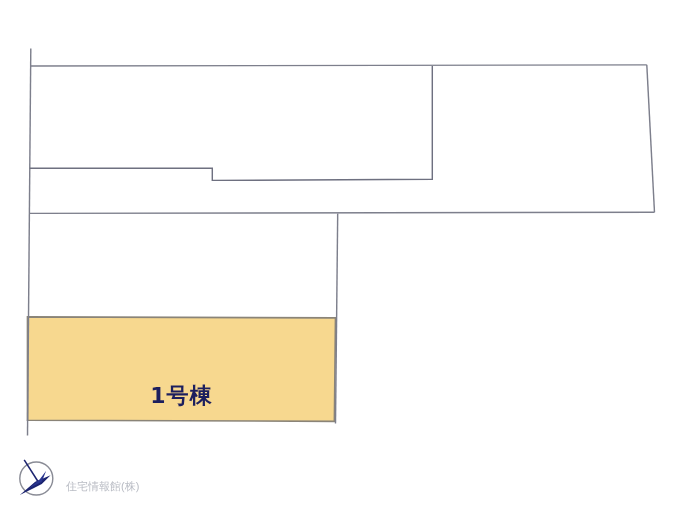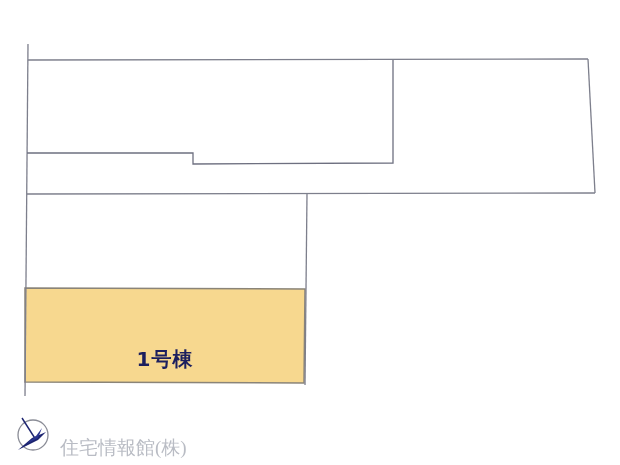--- a/index.html
+++ b/index.html
@@ -1,20 +1,20 @@
 <!DOCTYPE html>
 <html><head>
 <meta charset="utf-8">
 <style>
   html, body { margin:0; padding:0; background:#ffffff; }
   body { width:620px; height:465px; position:relative; overflow:hidden; font-family:"Liberation Sans", sans-serif; }
   #plan { position:absolute; left:0; top:0; }
   .lot-label { position:absolute; left:25px; top:288px; width:280px; height:95px; display:flex; align-items:center; justify-content:center; font-family:"DejaVu Sans", sans-serif; font-size:20px; font-weight:bold; color:#1c1f5e; letter-spacing:1px;margin-top:24px; }
   .logo { position:absolute; left:12px; top:414px; width:40px; height:40px; }
-  .company { position:absolute; left:60px; top:435px; font-family:Liberation Serif, serif; font-size:19px; color:#b9bcc4; }
+  .company { position:absolute; left:60px; top:435px; font-family:Liberation Sans, sans-serif; font-size:10px; color:#b9bcc4; }
 </style>
 </head>
 <body>
 
 <svg id="plan" width="620" height="465">
 
   <polygon points="25,288 305,289 304,383 25,382" fill="#F7D88F" stroke="#8a8478" stroke-width="1.5"></polygon>
 
   <line x1="28" y1="44" x2="25" y2="396" stroke="#7d7f8c" stroke-width="1.3"></line>
 

